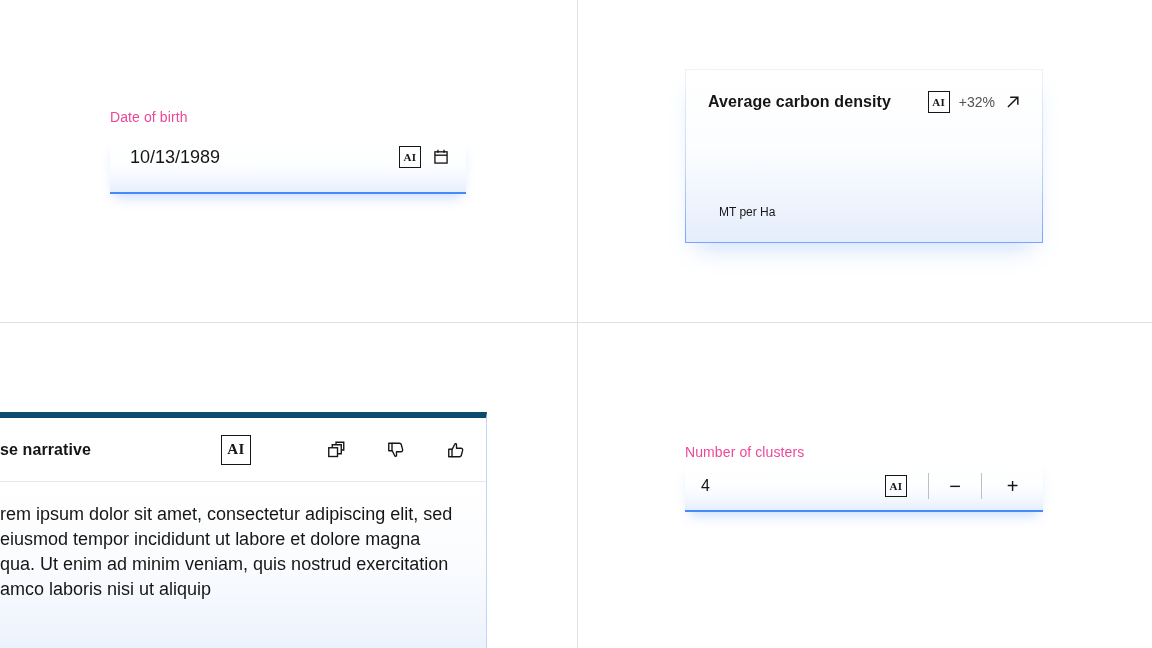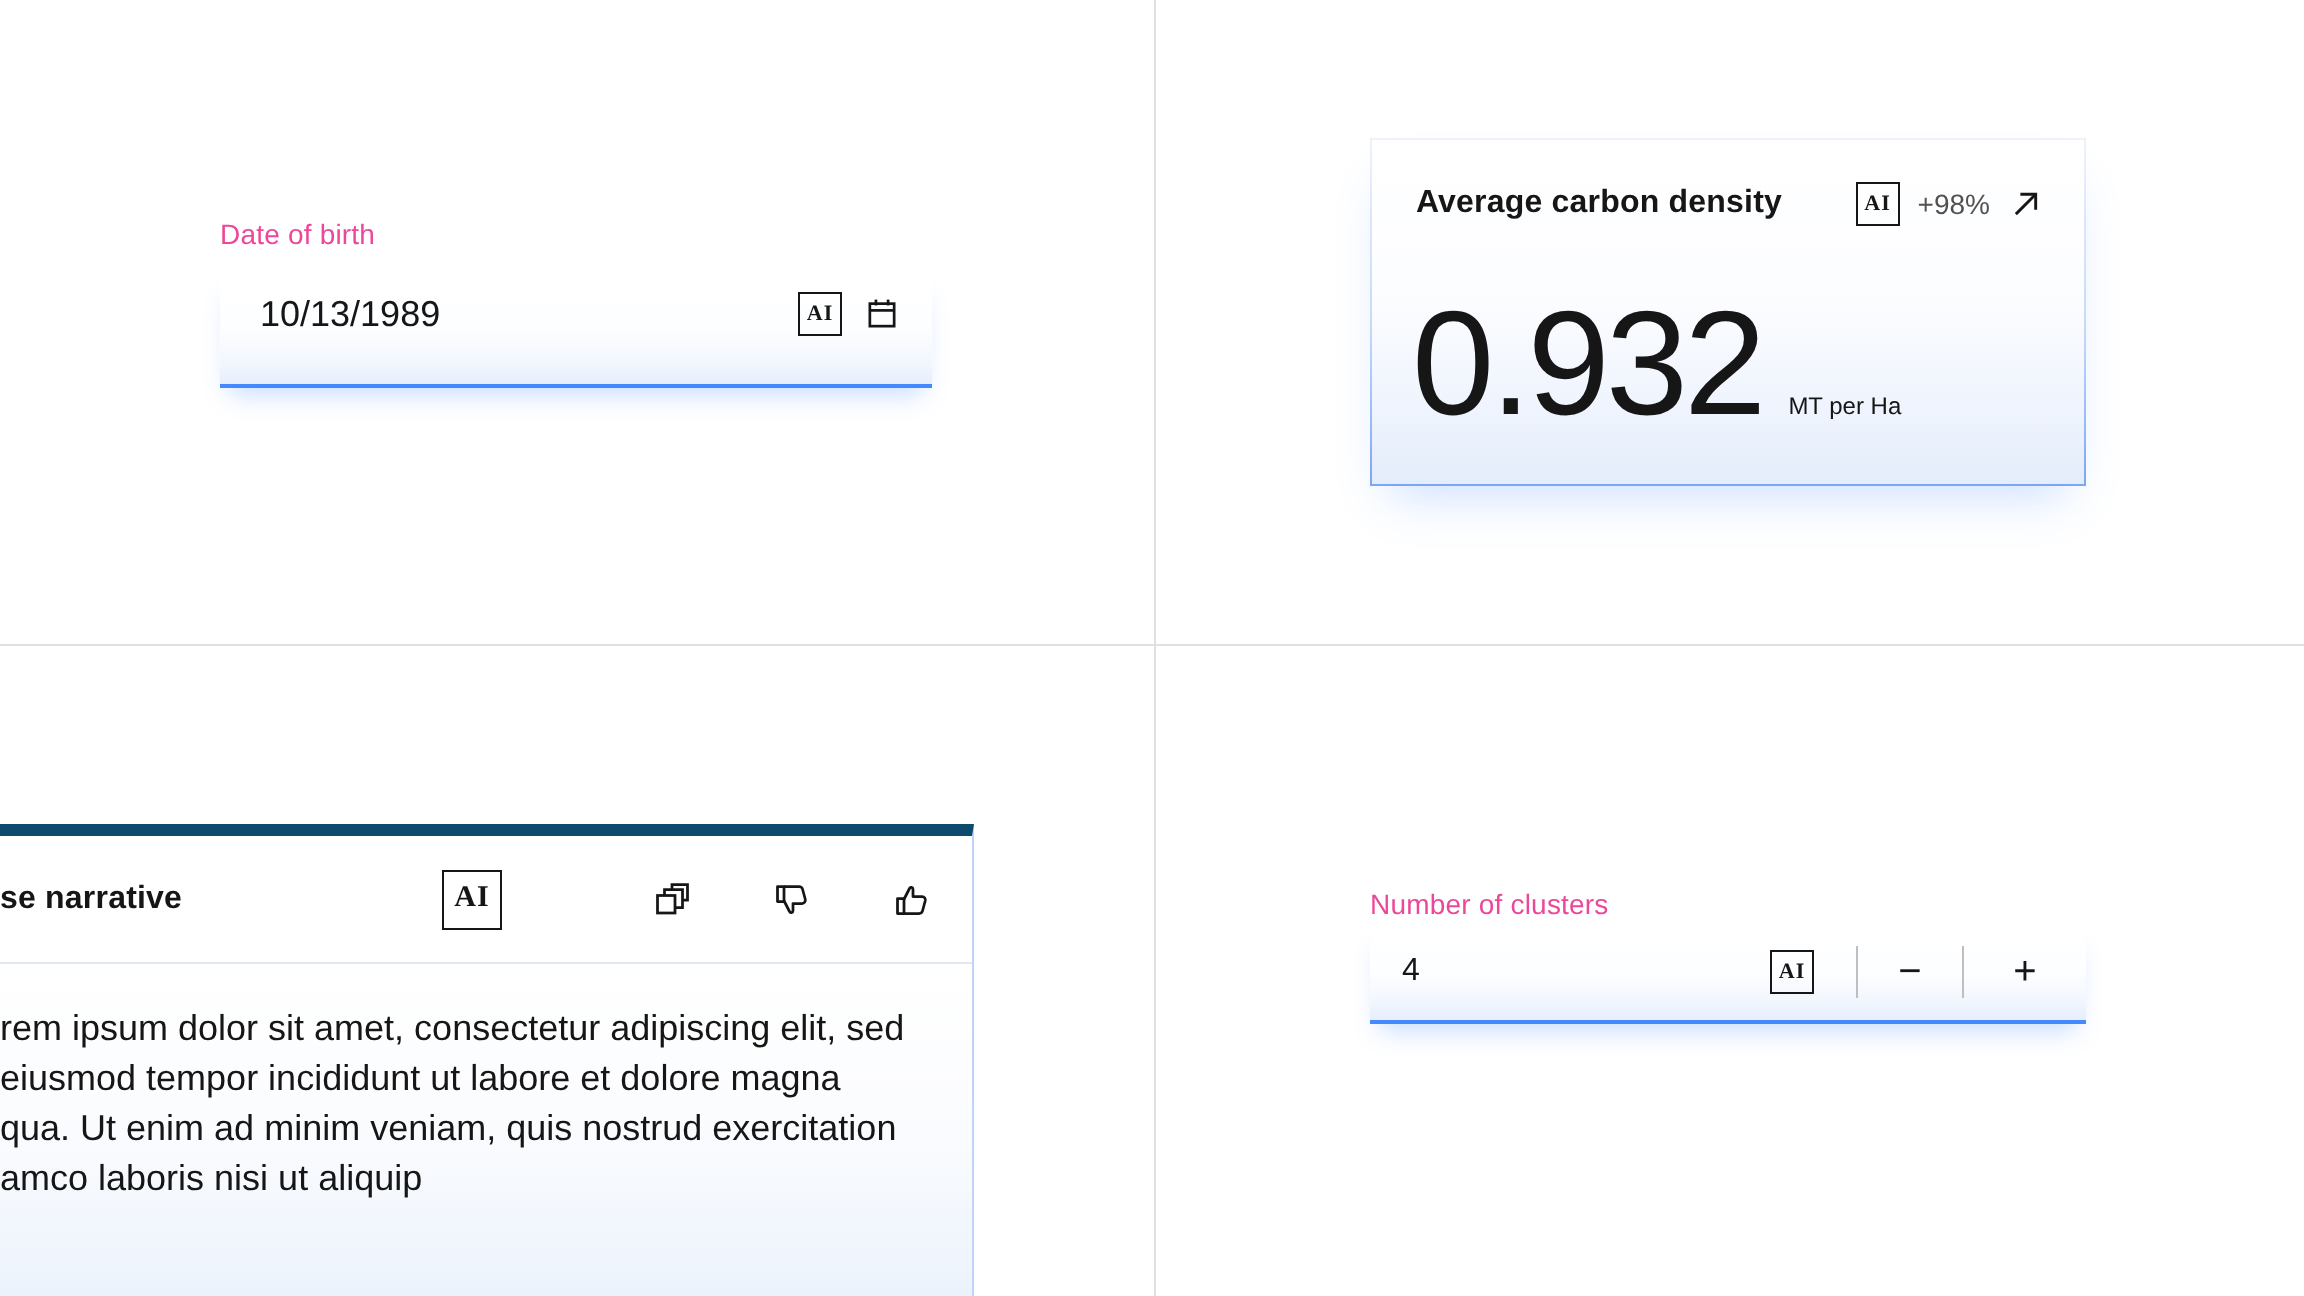--- a/index.html
+++ b/index.html
@@ -118,33 +118,32 @@
   </div>
 
   <div class="tile-wrap">
     <div class="tile">
       <div class="tile-header">
         <span class="tile-title">Average carbon density</span>
         <span class="tile-header-right">
           <button class="ai-chip sm">
             <span>AI</span>
           </button>
-          <span class="tile-delta">+98%</span>
+          <span class="tile-delta">+32%</span>
           <button class="icon-btn">
             <span>
               <svg width="18" height="18" viewBox="0 0 16 16" fill="none" stroke="#161616" stroke-width="1.3">
                 <line x1="3.5" y1="12.5" x2="12" y2="4"></line>
                 <polyline points="5.5,3.7 12.3,3.7 12.3,10.5"></polyline>
               </svg>
             </span>
           </button>
         </span>
       </div>
       <div class="tile-value-row">
-        <span class="tile-value">0.932</span>
         <span class="tile-unit">MT per Ha</span>
       </div>
     </div>
   </div>
 
   <div class="narrative-card">
     <div class="narrative-header">
       <span class="narrative-title">se narrative</span>
       <span class="narrative-actions">
         <button class="ai-chip lg">

